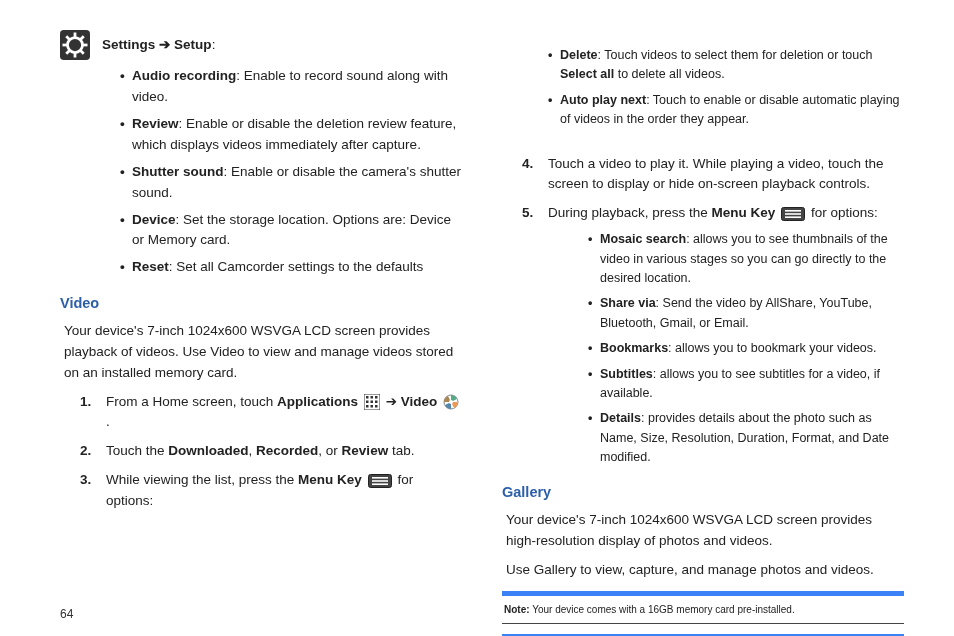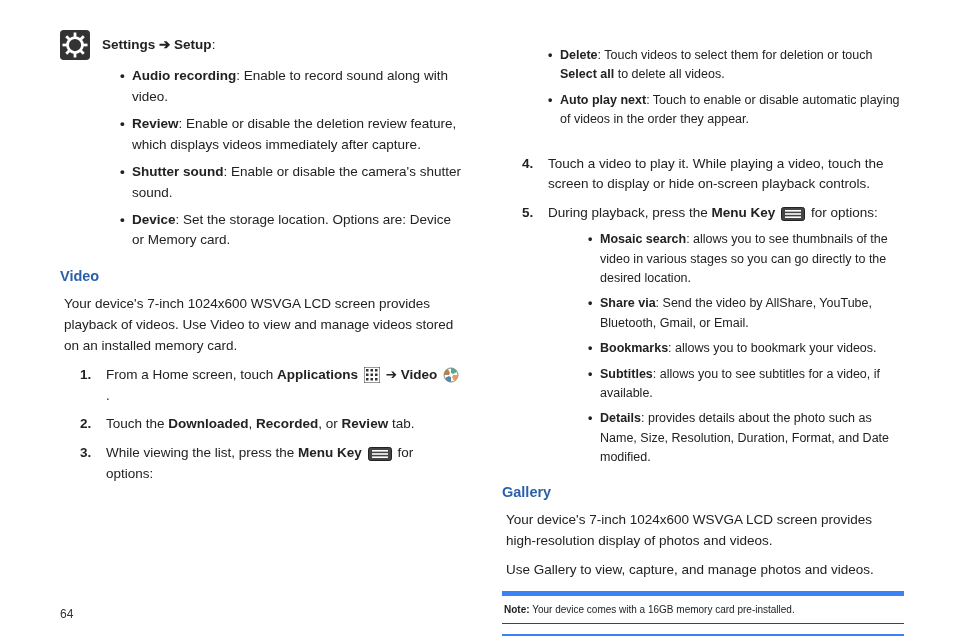--- a/index.html
+++ b/index.html
@@ -134,20 +134,21 @@
         <span class="arrow">➔</span>
         <b>Setup</b>:
       </span>
     </div>
 
     <ul class="bullets">
       <li><b>Audio recording</b><span>: Enable to record sound along with video.</span></li>
       <li><b>Review</b><span>: Enable or disable the deletion review feature, which displays videos immediately after capture.</span></li>
       <li><b>Shutter sound</b><span>: Enable or disable the camera's shutter sound.</span></li>
       <li><b>Device</b><span>: Set the storage location. Options are: Device or Memory card.</span></li>
+      <li><b>Reset</b><span>: Set all Camcorder settings to the defaults</span></li>
     </ul>
 
     <h2 class="section">Video</h2>
     <p class="body-para">Your device's 7-inch 1024x600 WSVGA LCD screen provides playback of videos. Use Video to view and manage videos stored on an installed memory card.</p>
 
     <ol class="steps">
       <li>
         <span>From a Home screen, touch </span><b>Applications</b>
         <span class="mini-icon"><svg width="16" height="16" viewBox="0 0 16 16">
               <rect x="0" y="0" width="16" height="16" fill="#fff" stroke="#333"></rect>

